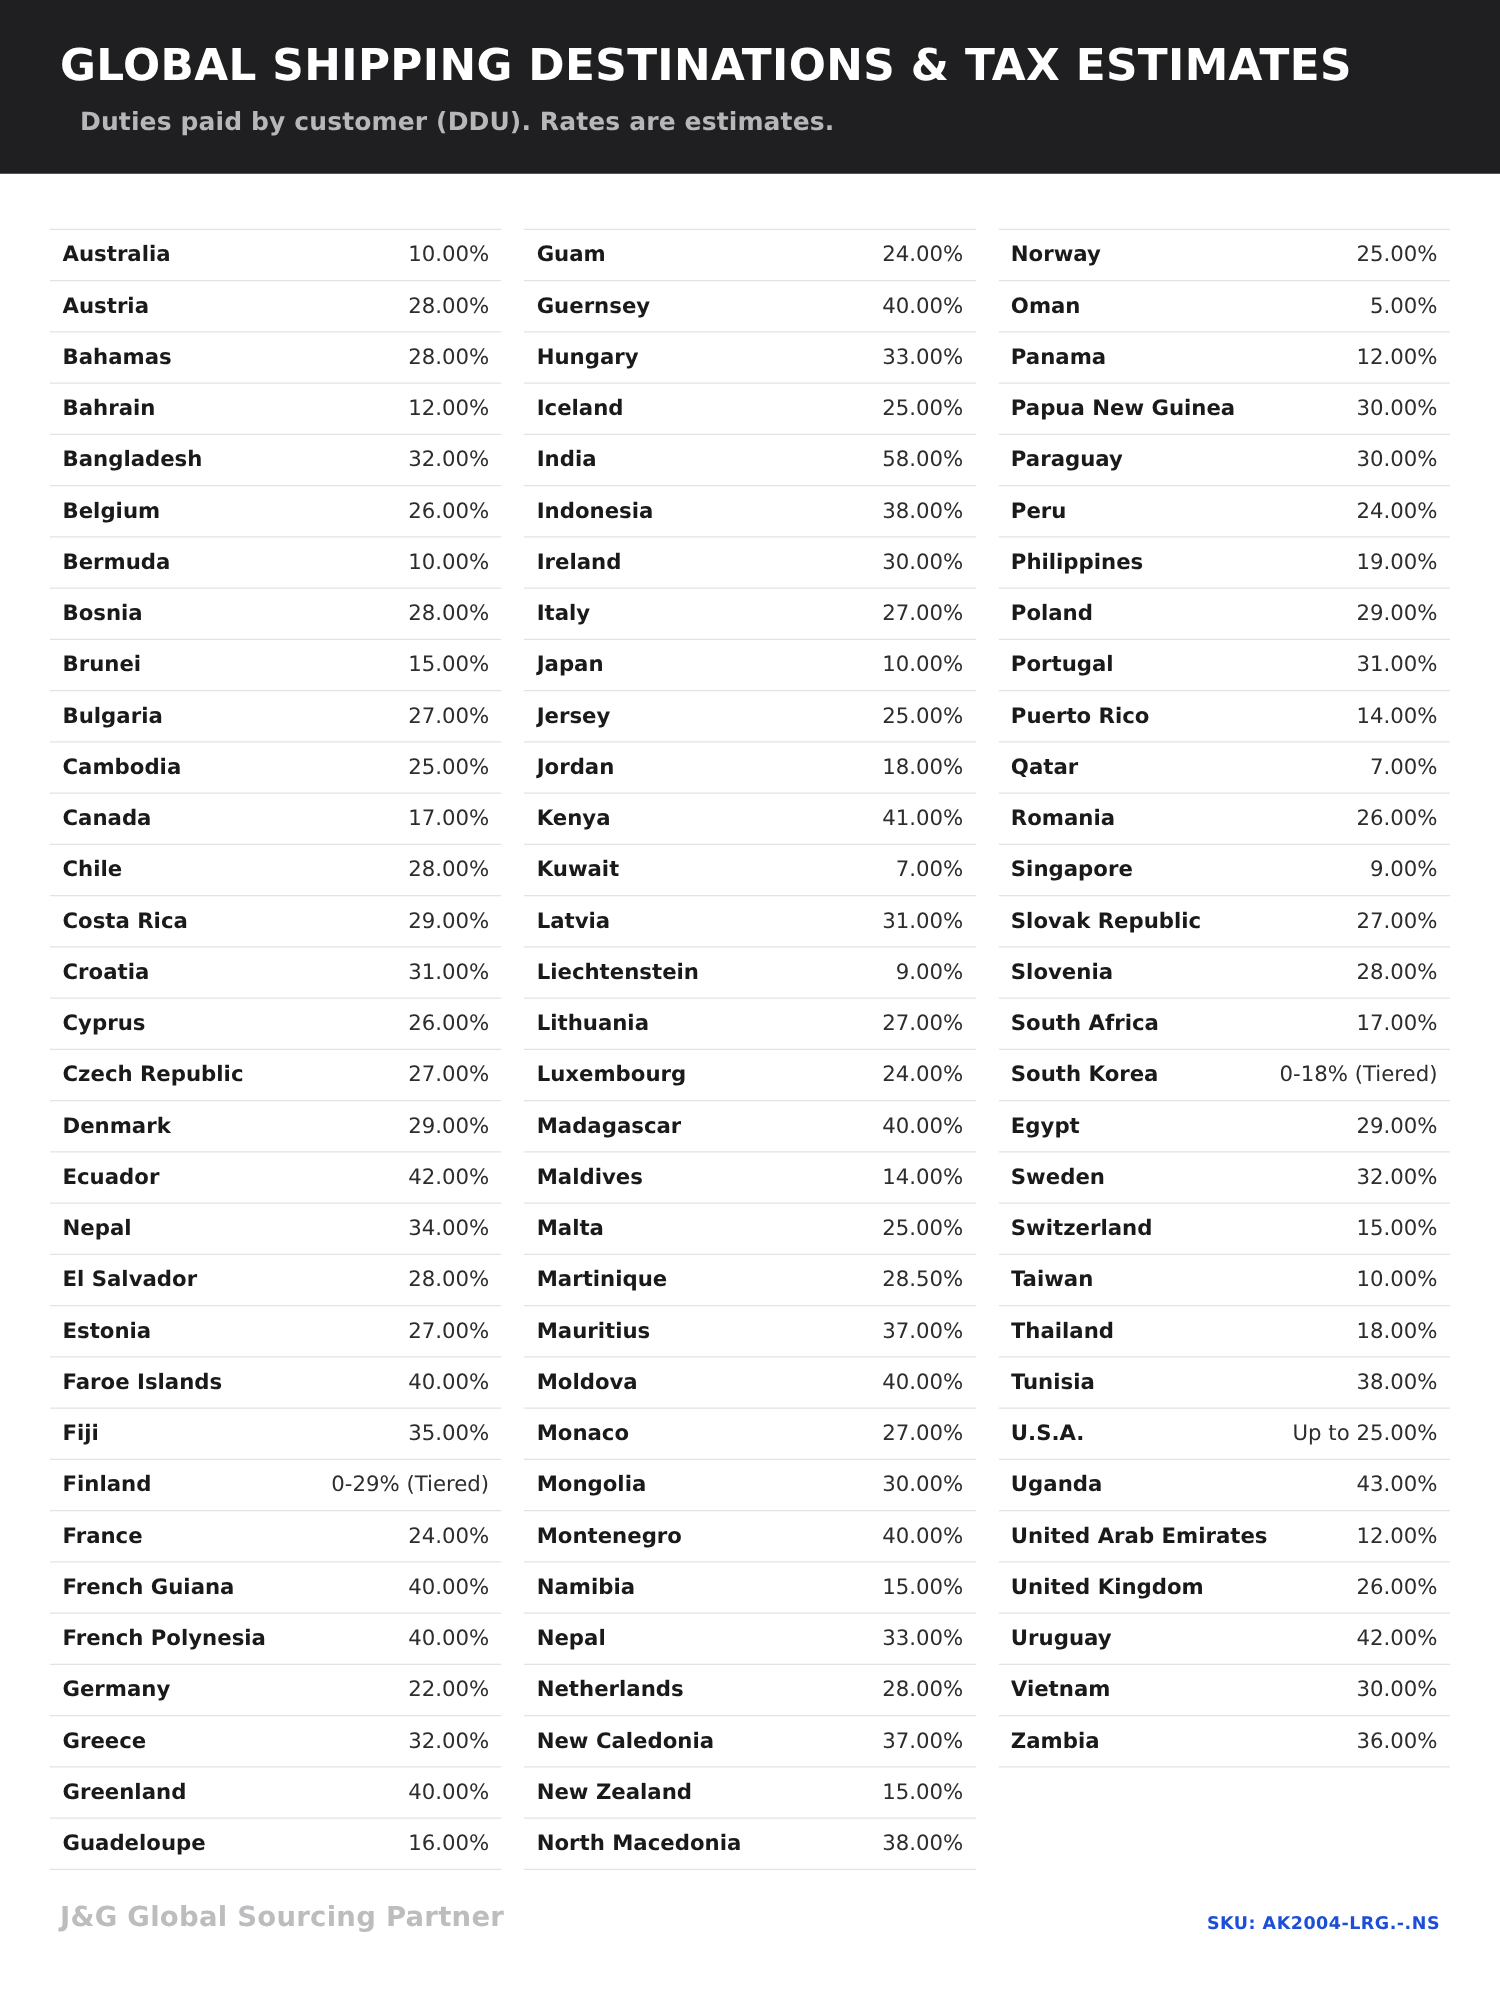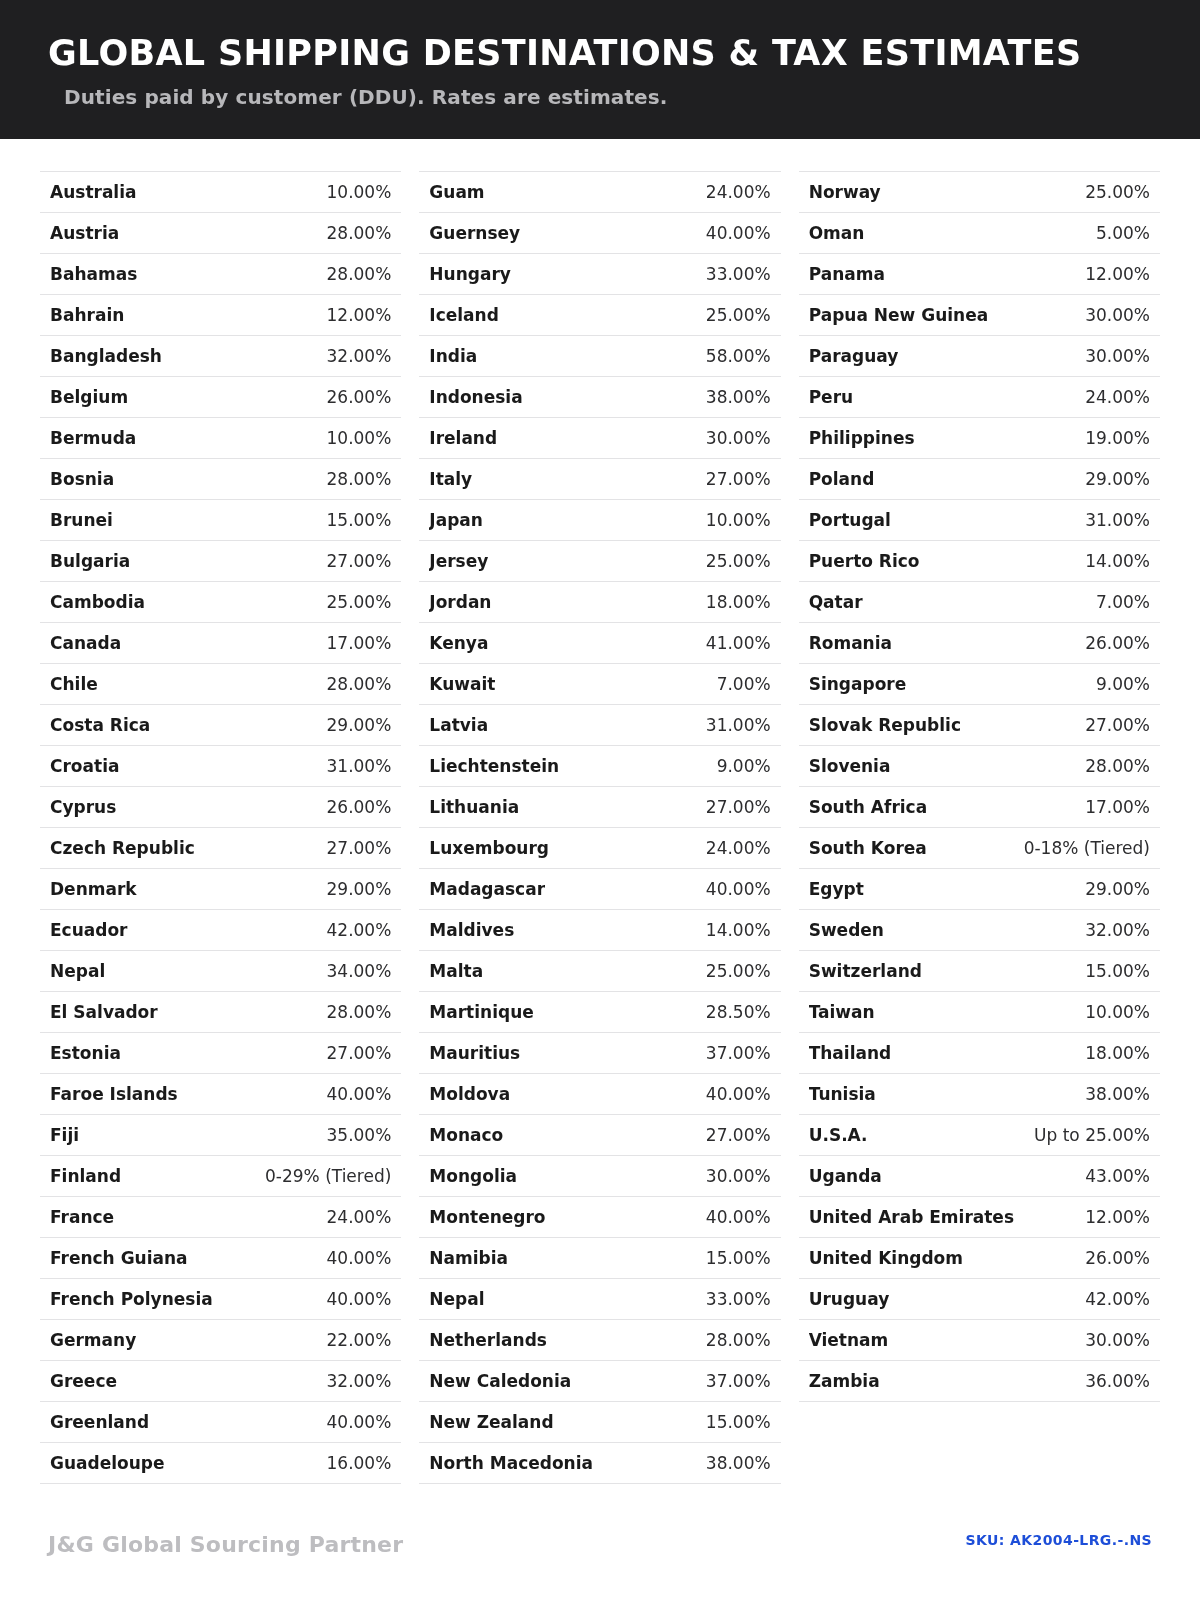--- a/index.html
+++ b/index.html
@@ -15,21 +15,20 @@
     color: #1a1a1a;
     position: relative;
     overflow: hidden;
   }
   .page {
     width: 1200px;
     height: 1256px;
     display: flex;
     flex-direction: column;
     background: #ffffff;
-    gap: 22px;
   }
   
   .header {
     background: #1f1f21;
     padding: 34px 48px 30px 48px;
   }
   .header h1 {
     margin: 0;
     font-size: 35px;
     line-height: 1.12;
@@ -42,21 +41,21 @@
     margin-top: 12px;
     font-size: 20px;
     font-weight: 700;
     color: #b7b7ba;
     letter-spacing: 0.1px;
     margin-left: 16px;
   }
   
   .content {
     flex: 1 1 auto;
-    padding: 10px 40px 0 40px;
+    padding: 44px 40px 0 40px;
     display: flex;
     align-items: flex-start;
     gap: 18px;
   }
   .col {
     flex: 1 1 0;
     display: flex;
     flex-direction: column;
   }
   .row {
@@ -83,21 +82,21 @@
     font-size: 17px;
     font-weight: 400;
     color: #2d2d2f;
     white-space: nowrap;
     text-align: right;
   }
   
   .footer {
     padding: 26px 48px 34px 48px;
     display: flex;
-    align-items: flex-start;
+    align-items: flex-end;
     justify-content: space-between;
   }
   .footer .brand {
     font-size: 22px;
     font-weight: 700;
     color: #bdbdc0;
     letter-spacing: 0.2px;
   }
   .footer .sku {
     font-size: 14px;

